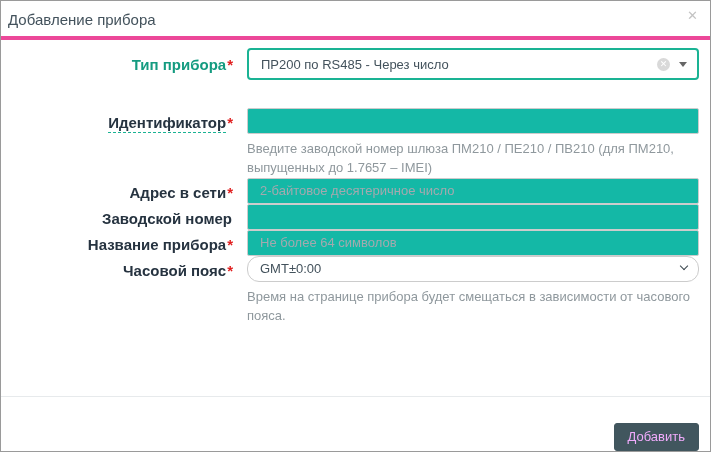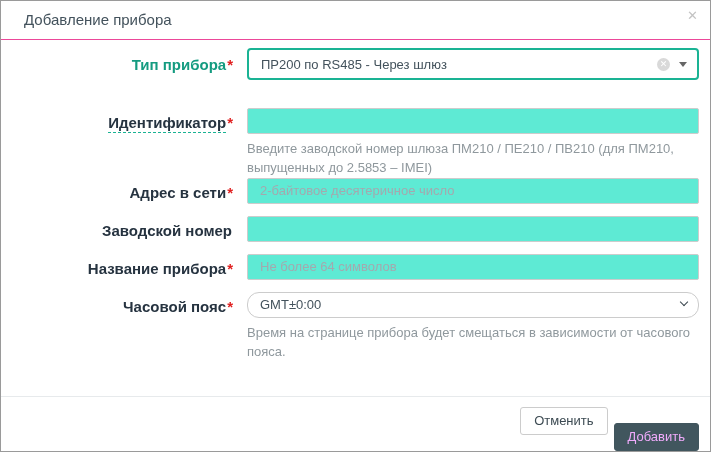--- a/index.html
+++ b/index.html
@@ -10,50 +10,50 @@
     width: 711px; height: 452px;
     border: 1px solid #9a9a9a;
     display: flex; flex-direction: column;
     background: #fff;
   }
 
   
   .modal-header {
     position: relative;
     flex: 0 0 39px;
-    padding: 10px 15px 0 23px;
-    border-bottom: 1px solid #ec4899;
+    padding: 10px 15px 0 7px;
+    border-bottom: 4px solid #ec4899;
   }
   .modal-title { font-size: 15px; color: #43525c; }
   .close-x {
     position: absolute; right: 12px; top: 8px;
     color: #c3c3c3; font-size: 13px; font-weight: bold;
     cursor: pointer; line-height: 1;
   }
 
   
   .modal-body { flex: 1 1 auto; padding: 8px 11px 0 10px; overflow: hidden; }
 
-  .form-row { display: flex; margin-bottom: 12px; }
+  .form-row { display: flex; }
   .lbl {
     flex: 0 0 236px; width: 236px;
     text-align: right; padding-right: 14px; padding-top: 6px;
     font-weight: bold; color: #263340; font-size: 15px;
   }
   .lbl .req { color: #e01f1f; margin-left: 1px; }
   .lbl-green { color: #149b80; }
   .tooltip-label { border-bottom: 1px dashed #1ab394; padding-bottom: 1px; }
   .ctrl { flex: 1 1 auto; position: relative; }
 
   .txt-input {
     width: 100%; height: 26px;
     border: 1px solid #ccc; border-radius: 2px;
     padding: 4px 12px; font-size: 13px; color: #495057;
     font-family: "Liberation Sans", "DejaVu Sans", sans-serif;
-    outline: none; background: #5eead4;
+    outline: none; background: #14b8a6;
   }
   .txt-input::placeholder { color: #a3a9ae; opacity: 1; }
 
   
   .row-type { margin-bottom: 28px; }
   .row-type .lbl { padding-top: 8px; }
   .combo {
     height: 32px; width: 100%;
     border: 2px solid #1ab394; border-radius: 4px;
     display: flex; align-items: center;
@@ -123,32 +123,32 @@
     <span class="modal-title">Добавление прибора</span>
     <span class="close-x">✕</span>
   </div>
 
   <div class="modal-body">
 
     <div class="form-row row-type">
       <label class="lbl lbl-green"><span>Тип прибора</span><span class="req">*</span></label>
       <div class="ctrl">
         <div class="combo">
-          <span class="combo-value">ПР200 по RS485 - Через шлюз</span>
+          <span class="combo-value">ПР200 по RS485 - Через число</span>
           <span class="clear-circle">✕</span>
           <span class="caret-down"></span>
         </div>
       </div>
     </div>
 
     <div class="form-row row-ident">
       <label class="lbl"><span class="tooltip-label">Идентификатор</span><span class="req">*</span></label>
       <div class="ctrl">
         <input class="txt-input" type="text" style="">
-        <div class="help-text">Введите заводской номер шлюза ПМ210 / ПЕ210 / ПВ210 (для ПМ210, выпущенных до 2.5853 – IMEI)</div>
+        <div class="help-text">Введите заводской номер шлюза ПМ210 / ПЕ210 / ПВ210 (для ПМ210, выпущенных до 1.7657 – IMEI)</div>
       </div>
     </div>
 
     <div class="form-row">
       <label class="lbl"><span>Адрес в сети</span><span class="req">*</span></label>
       <div class="ctrl">
         <input class="txt-input" type="text" placeholder="2-байтовое десятеричное число" style="">
       </div>
     </div>
 
@@ -174,17 +174,16 @@
           <span>GMT±0:00</span>
           <span class="chev"></span>
         </div>
         <div class="help-text">Время на странице прибора будет смещаться в зависимости от часового пояса.</div>
       </div>
     </div>
 
   </div>
 
   <div class="modal-footer">
-    <button class="btn btn-cancel">Отменить</button>
     <button class="btn btn-submit">Добавить</button>
   </div>
 
 </div>
 
 </body></html>

